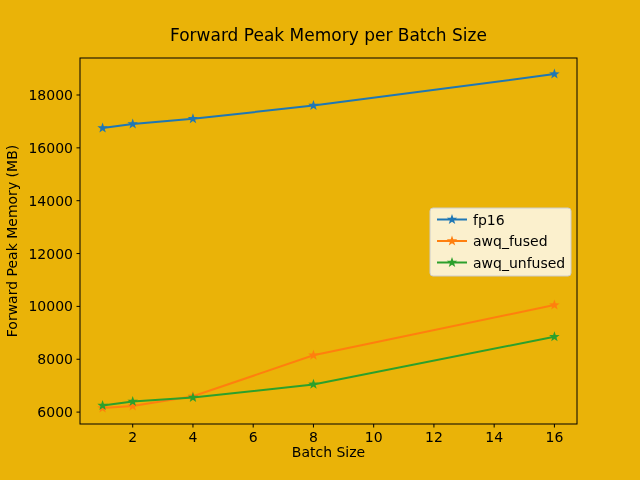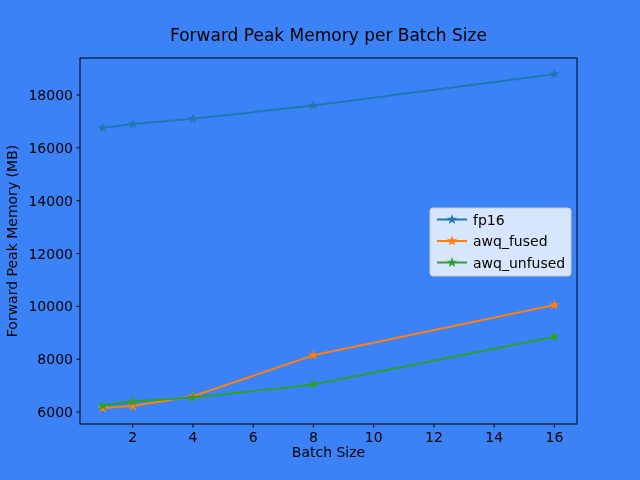--- a/index.html
+++ b/index.html
@@ -1,17 +1,17 @@
 <!DOCTYPE html>
 <html><head>
 <meta charset="utf-8">
 <style>
   html, body { margin: 0; padding: 0; background: #ffffff; }
   .figure {
-    width: 640px; height: 480px; background: #3b82f6;
+    width: 640px; height: 480px; background: #eab308;
     position: relative; overflow: hidden;
     font-family: "DejaVu Sans", sans-serif;
   }
   svg { display: block; }
   svg text { fill: #000000; font-family: "DejaVu Sans", sans-serif; }
 </style>
 </head>
 <body>
 
 <div class="figure">

